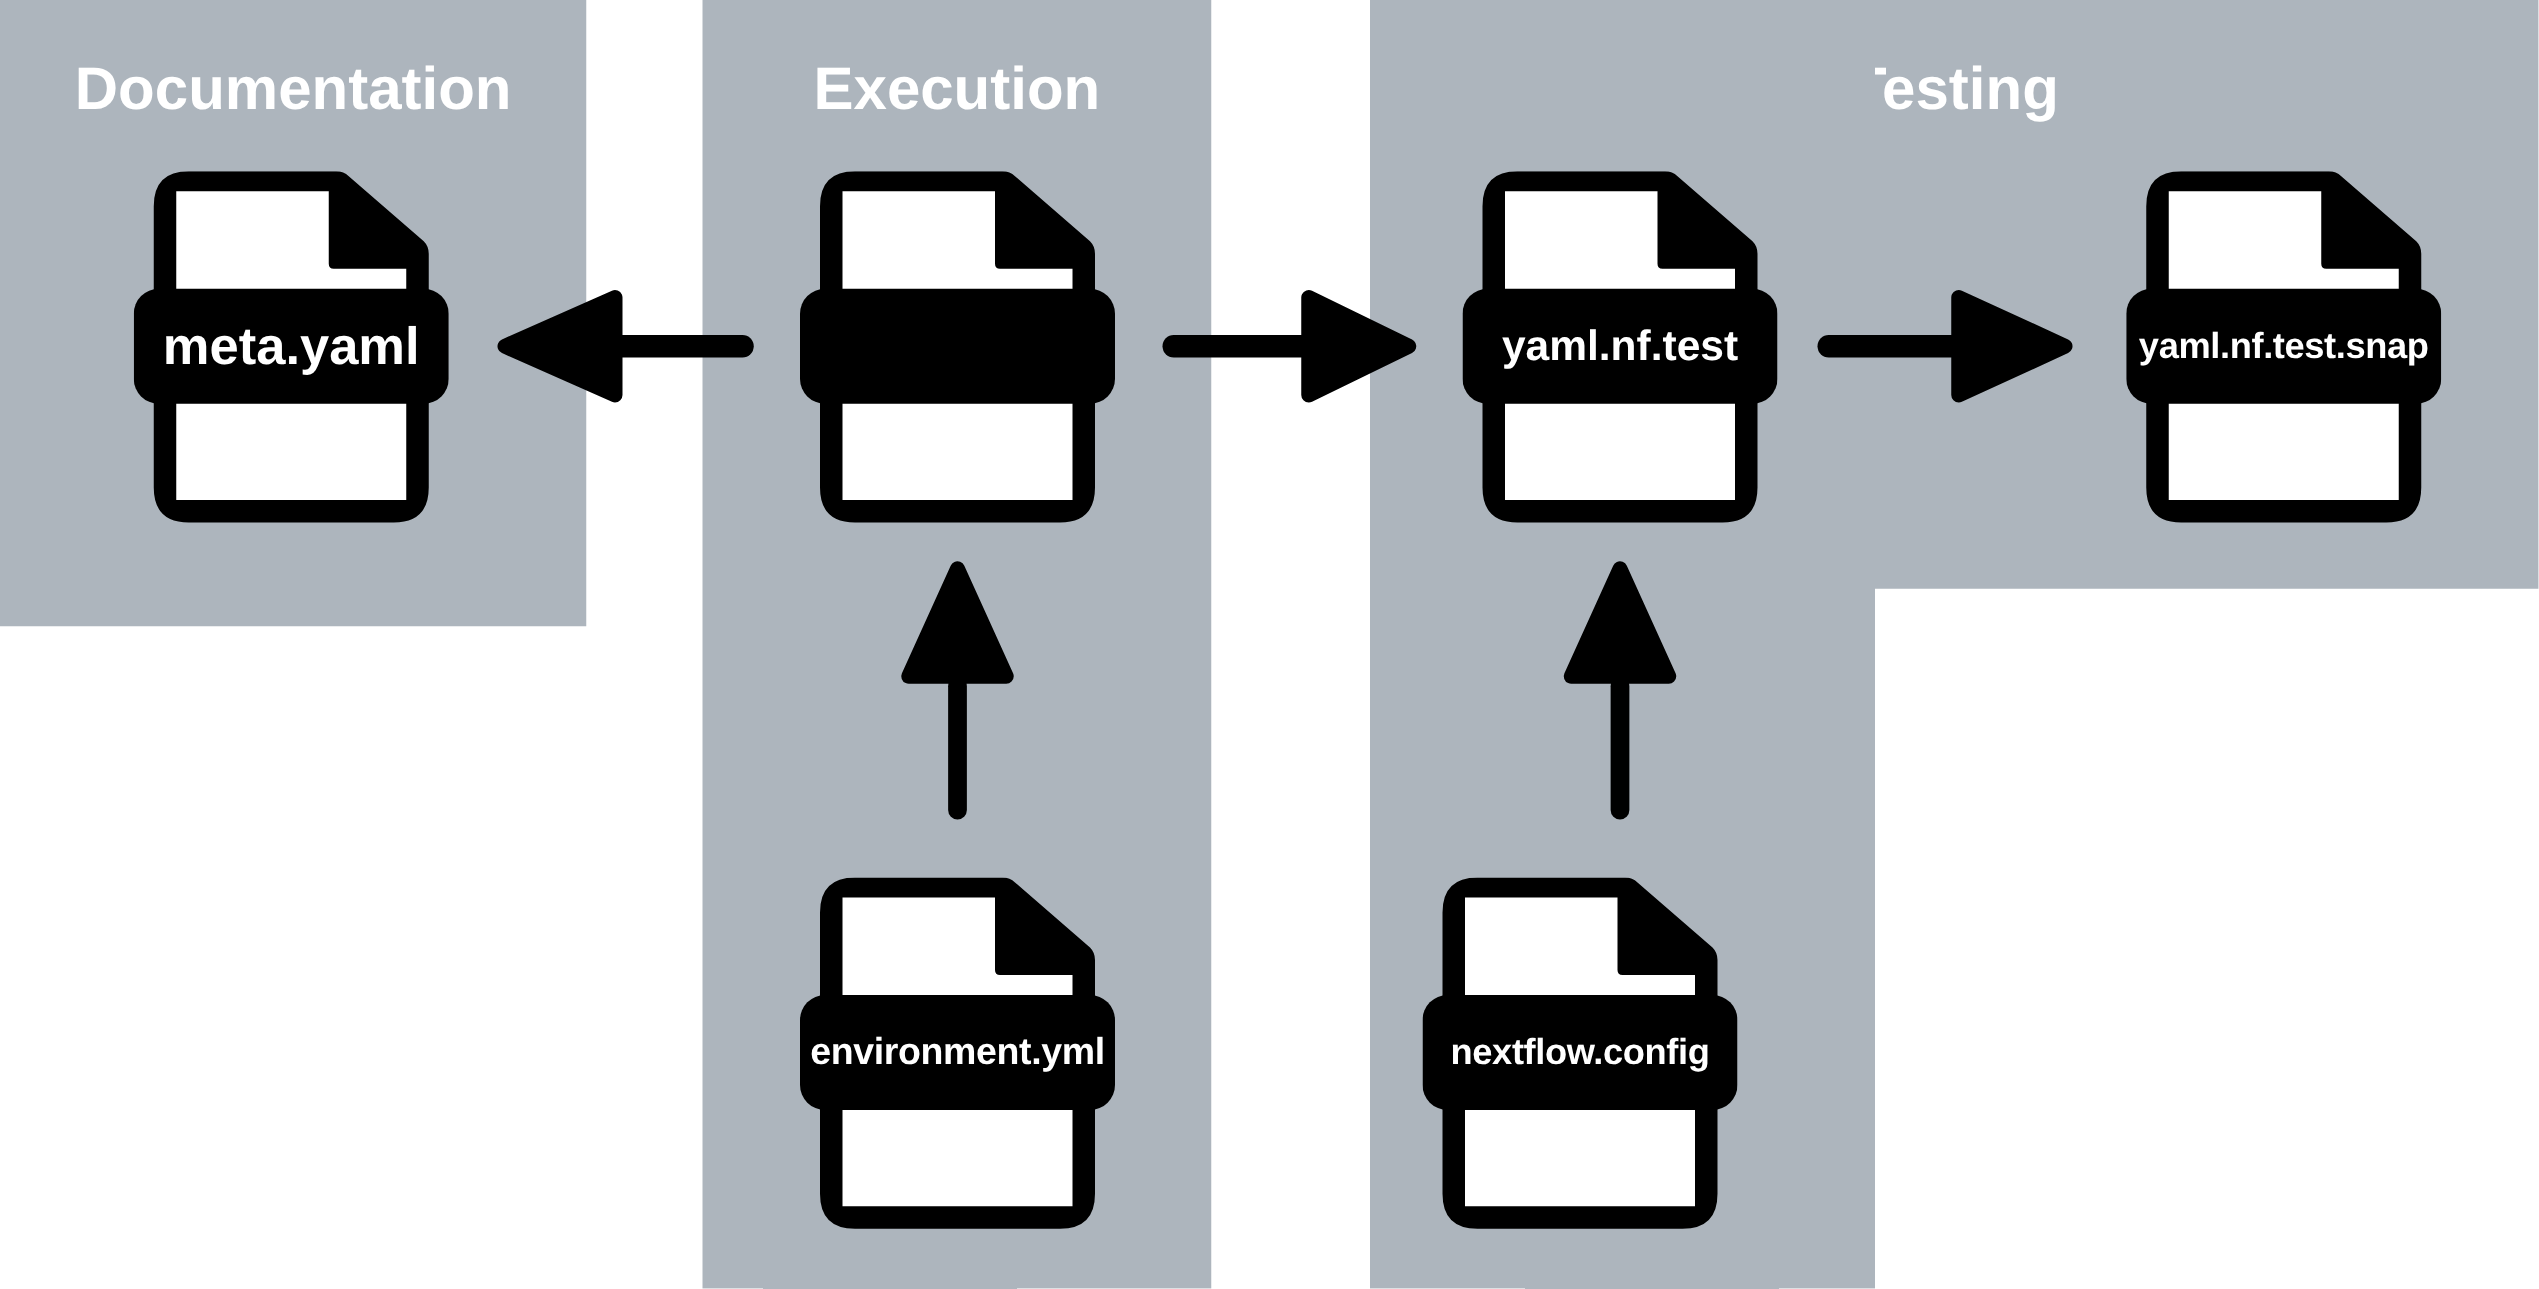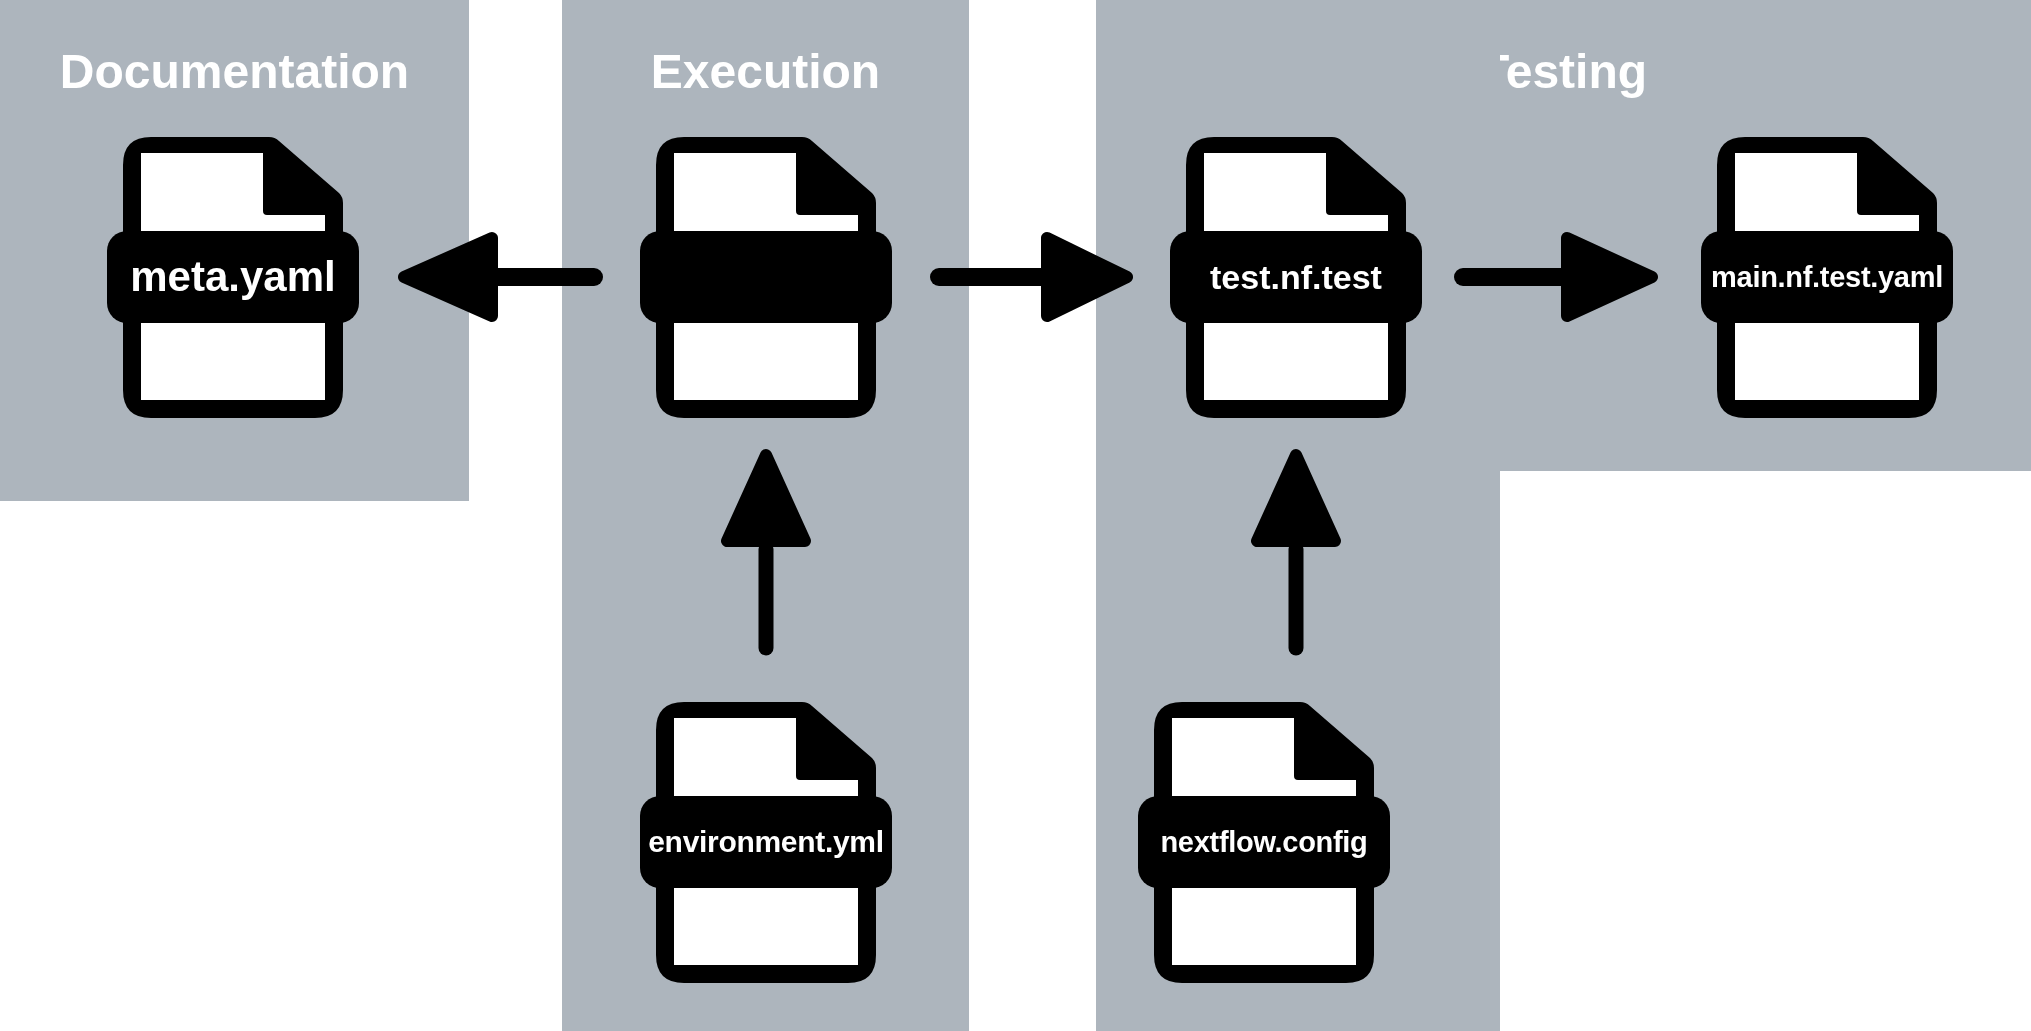--- a/index.html
+++ b/index.html
@@ -58,31 +58,31 @@
     </svg>
   </div>
 
   <div class="file-node" style="left:1170px;top:137px;">
     <svg width="252" height="282" viewBox="0 0 252 282">
       <path fill="#000000" d="M44 0 H162 Q168 0 172 4 L232 56 Q236 60 236 66 V253 Q236 281 208 281 H44 Q16 281 16 253 V28 Q16 0 44 0 Z"></path>
       <path fill="#ffffff" d="M34 16 H156 V74 Q156 78 160 78 H218 V96 H34 Z"></path>
       <path fill="#ffffff" d="M34 160 H218 V263 H34 Z"></path>
       <rect x="0" y="94" width="252" height="92" rx="20" fill="#000000"></rect>
     </svg>
-    <div class="file-label fs-mainnftest">test.nf.test</div>
+    <div class="file-label fs-mainnftest">yaml.nf.test</div>
   </div>
 
   <div class="file-node" style="left:1701px;top:137px;">
     <svg width="252" height="282" viewBox="0 0 252 282">
       <path fill="#000000" d="M44 0 H162 Q168 0 172 4 L232 56 Q236 60 236 66 V253 Q236 281 208 281 H44 Q16 281 16 253 V28 Q16 0 44 0 Z"></path>
       <path fill="#ffffff" d="M34 16 H156 V74 Q156 78 160 78 H218 V96 H34 Z"></path>
       <path fill="#ffffff" d="M34 160 H218 V263 H34 Z"></path>
       <rect x="0" y="94" width="252" height="92" rx="20" fill="#000000"></rect>
     </svg>
-    <div class="file-label fs-mainnftestsnap">main.nf.test.yaml</div>
+    <div class="file-label fs-mainnftestsnap">yaml.nf.test.snap</div>
   </div>
 
   <div class="file-node" style="left:640px;top:702px;">
     <svg width="252" height="282" viewBox="0 0 252 282">
       <path fill="#000000" d="M44 0 H162 Q168 0 172 4 L232 56 Q236 60 236 66 V253 Q236 281 208 281 H44 Q16 281 16 253 V28 Q16 0 44 0 Z"></path>
       <path fill="#ffffff" d="M34 16 H156 V74 Q156 78 160 78 H218 V96 H34 Z"></path>
       <path fill="#ffffff" d="M34 160 H218 V263 H34 Z"></path>
       <rect x="0" y="94" width="252" height="92" rx="20" fill="#000000"></rect>
     </svg>
     <div class="file-label fs-environmentyml">environment.yml</div>

